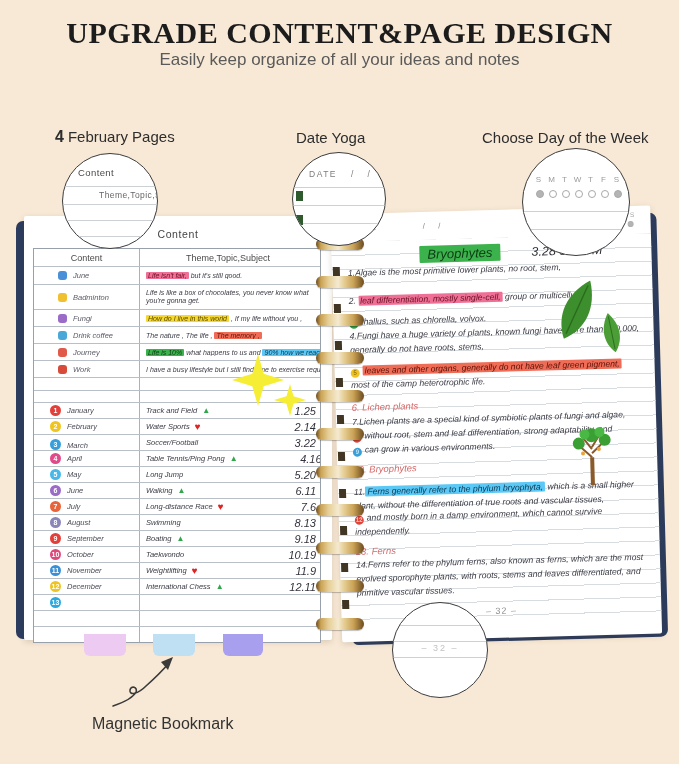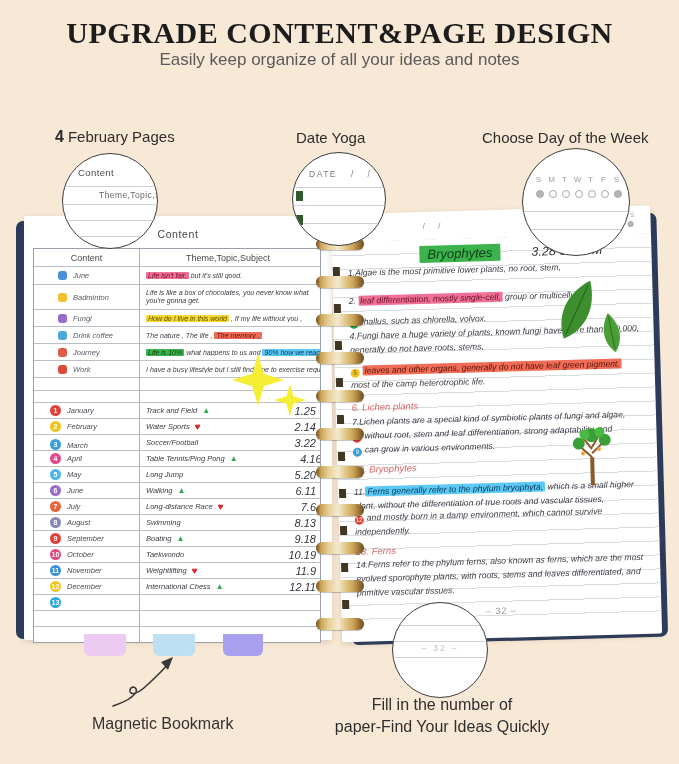--- a/index.html
+++ b/index.html
@@ -487,18 +487,14 @@
     <div class="rule" style="top:54px;"></div>
     <div class="abs" style="left:0;top:40px;width:94px;text-align:center;font-size:9px;color:#c2c2c2;letter-spacing:2px;">– 32 –</div>
   </div>
 
   <svg class="abs" style="left:105px;top:652px;width:80px;height:58px;" viewBox="0 0 80 58">
     <path d="M8 54 C 20 50 28 46 31 40 C 33 35 26 33 25 38 C 24 44 33 42 41 34 C 50 26 58 18 64 11" fill="none" stroke="#3a3a3a" stroke-width="1.6" stroke-linecap="round"></path>
     <path d="M68 5 L56 10 L63 18 Z" fill="#3a3a3a"></path>
   </svg>
   <div class="abs bottom-label" style="left:92px;top:715px;">Magnetic Bookmark</div>
 
-  <div class="abs fill-label">
-    <div>Fill in the number of</div>
-    <div>paper-Find Your Ideas Quickly</div>
-  </div>
 
 </div>
 
 </body></html>

